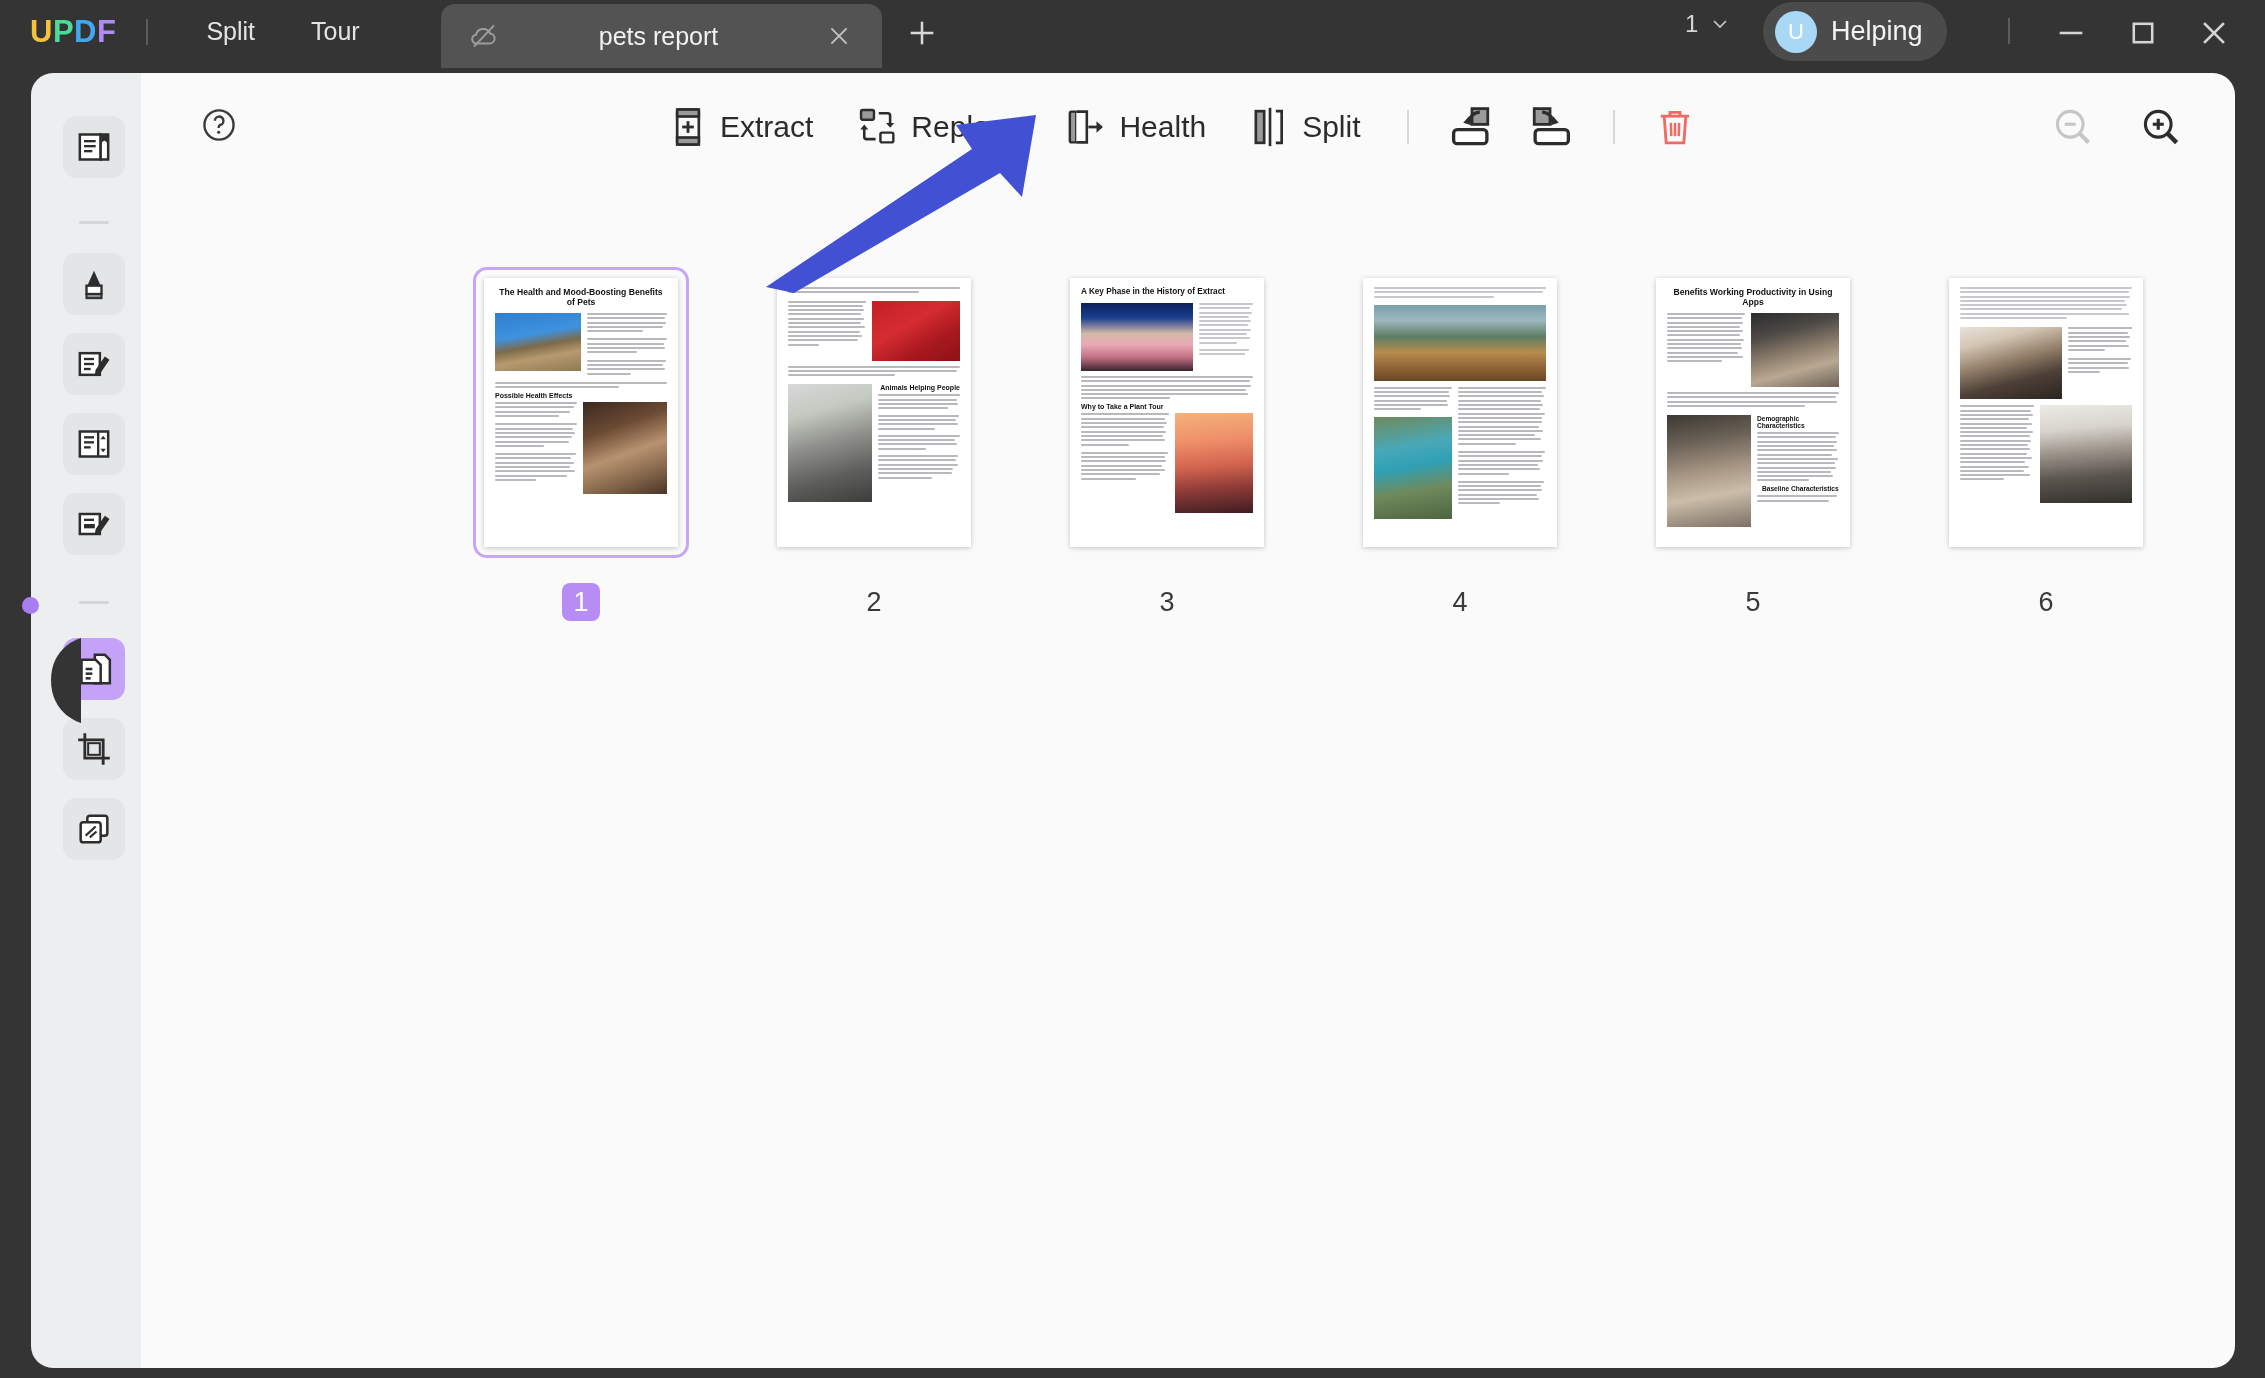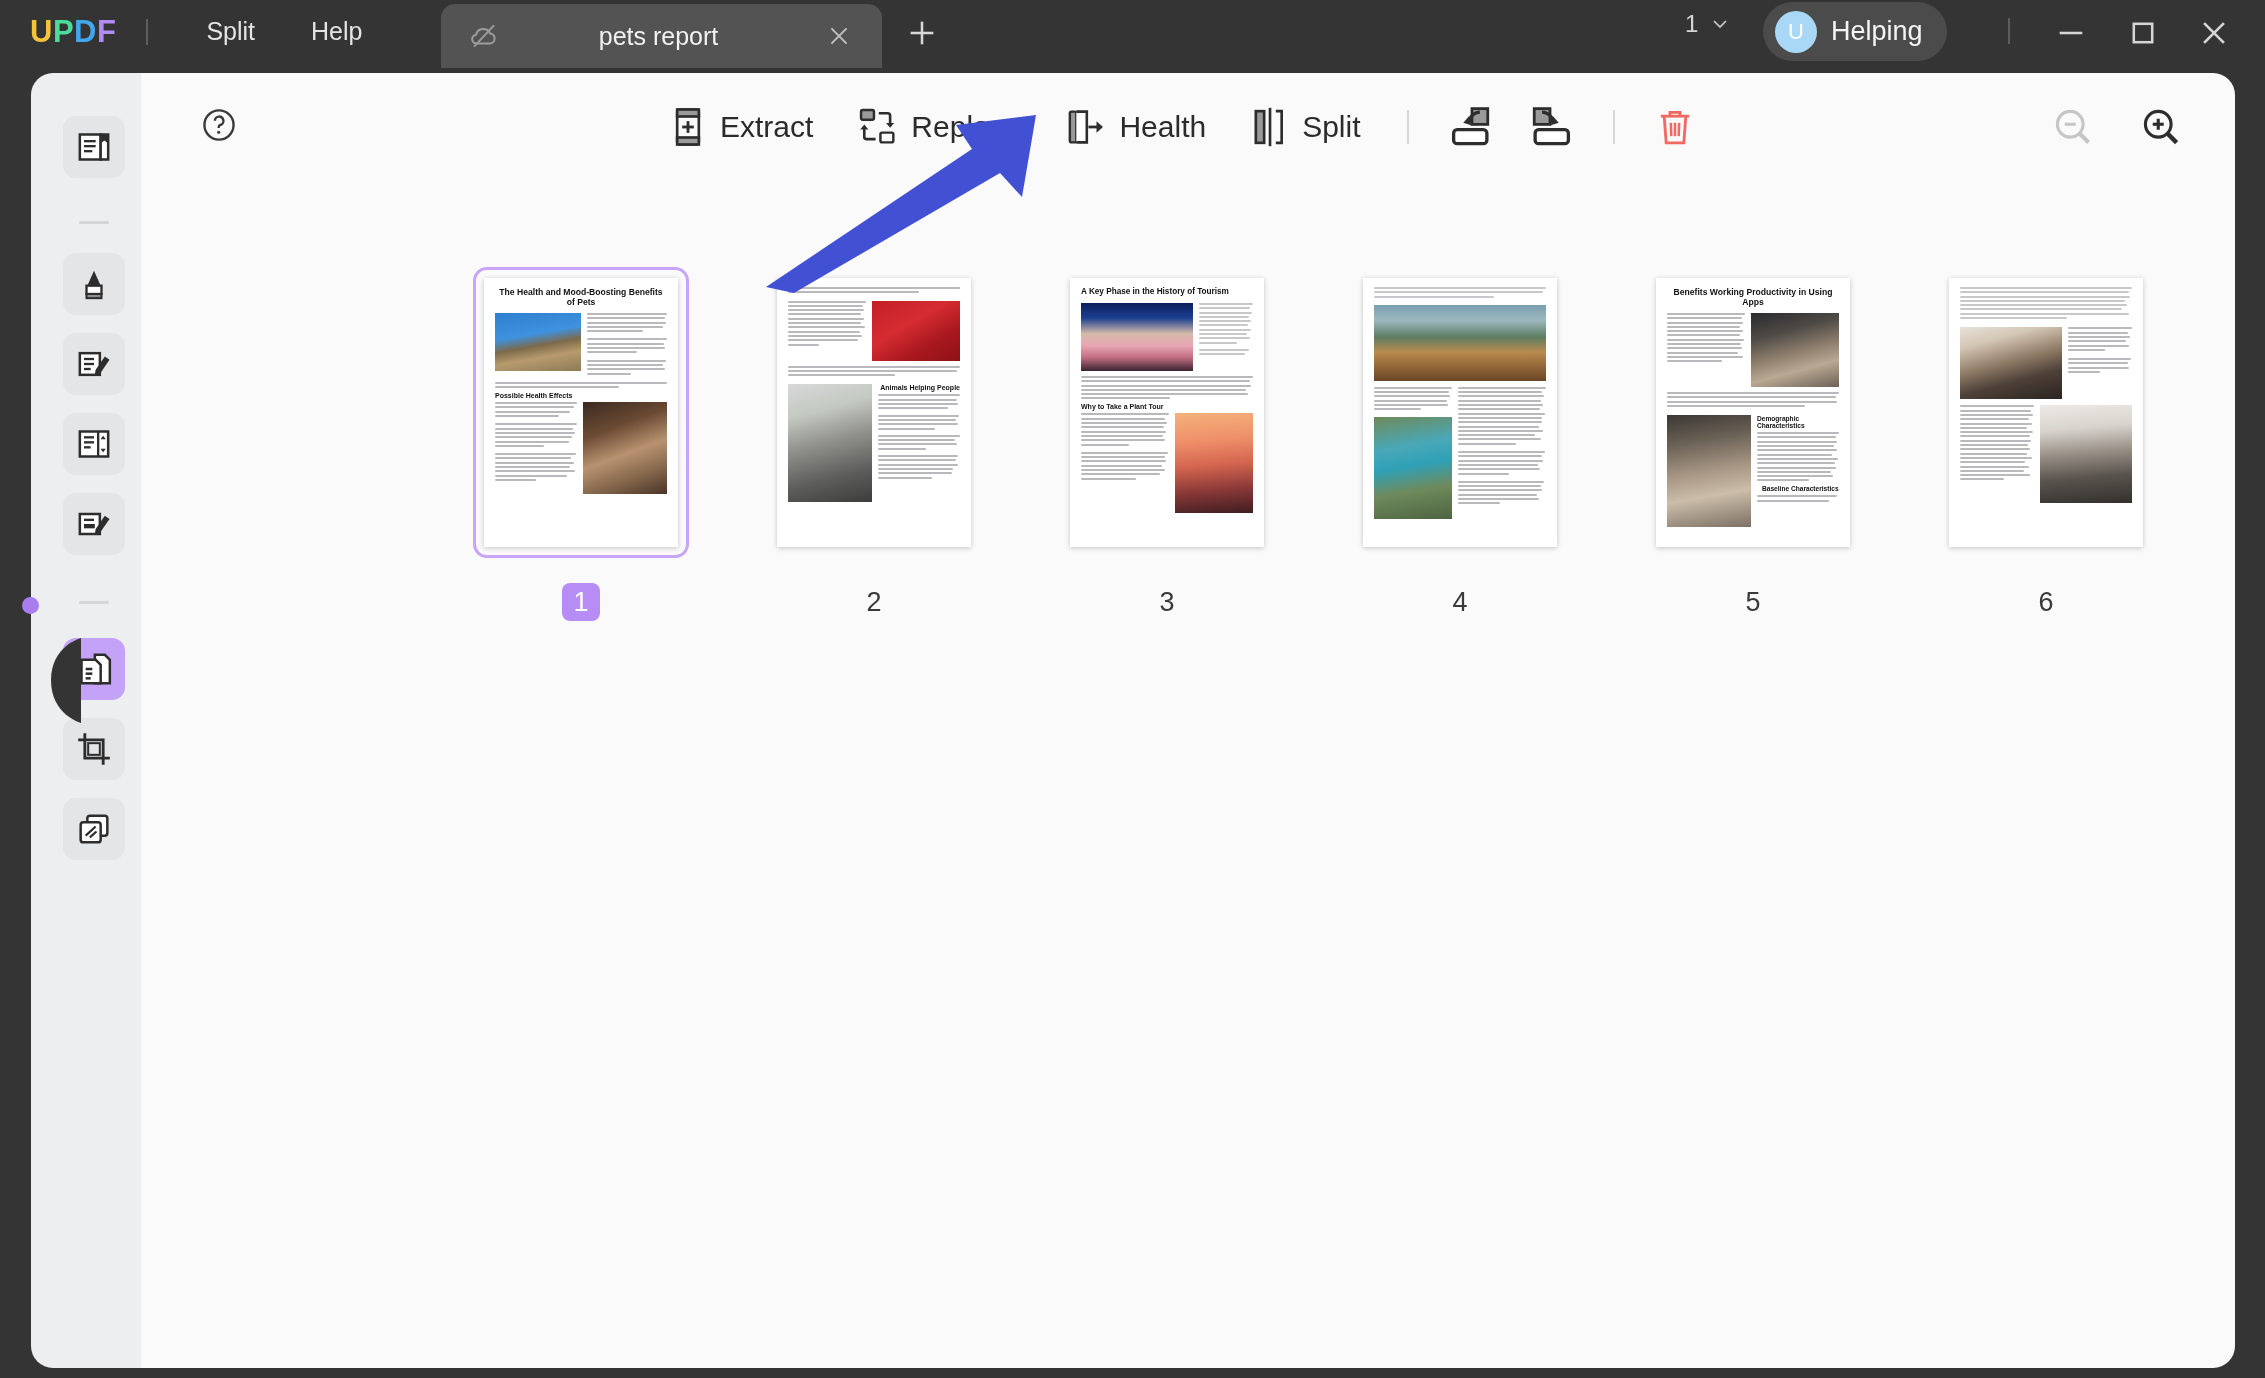--- a/index.html
+++ b/index.html
@@ -189,21 +189,21 @@
 
 <div class="titlebar">
   <div class="logo">
     <span style="color:#f5c33b">U</span>
       <span style="color:#4ddb9a">P</span>
       <span style="color:#41a7ef">D</span>
       <span style="color:#b18cf5">F</span>
   </div>
   <div class="logo-sep"></div>
   <div class="menu-item">Split</div>
-  <div class="menu-item">Help</div>
+  <div class="menu-item">Tour</div>
 </div>
 
 <div class="tab">
   <svg class="tab-cloud" viewBox="0 0 24 24">
     <path d="M6.5 18h10a4 4 0 0 0 .4-7.98A6 6 0 0 0 5.6 11 3.5 3.5 0 0 0 6.5 18z" fill="none" stroke="#d8d8d8" stroke-width="1.6"></path>
     <line x1="4" y1="20.5" x2="20" y2="3.5" stroke="#d8d8d8" stroke-width="1.6"></line>
   </svg>
   <div class="tab-title">pets report</div>
   <svg class="tab-close" viewBox="0 0 24 24">
     <line x1="5" y1="5" x2="19" y2="19" stroke="#dcdcdc" stroke-width="1.8"></line>
@@ -548,21 +548,21 @@
           </div>
         </div>
       </div>
       <div class="pnum"><span>2</span></div>
     </div>
 
     <div class="cell" style="left:896px">
       <div class="thumb-wrap">
         <div class="thumb">
           <div class="pg">
-            <div class="ptitle" style="text-align:left;font-size:8.2px">A Key Phase in the History of Tourism</div>
+            <div class="ptitle" style="text-align:left;font-size:8.2px">A Key Phase in the History of Extract</div>
             <div class="row" style="margin-bottom:5px">
               <div class="img ph-havana" style="width:112px;height:68px"></div>
               <div class="col">
                 <div class="ln s" style="width:100%"></div>
                   <div class="ln s" style="width:95%"></div>
                 <div class="ln s" style="width:98%"></div>
                   <div class="ln s" style="width:92%"></div>
                 <div class="ln s" style="width:96%"></div>
                   <div class="ln s" style="width:90%"></div>
                 <div class="ln s" style="width:97%"></div>

